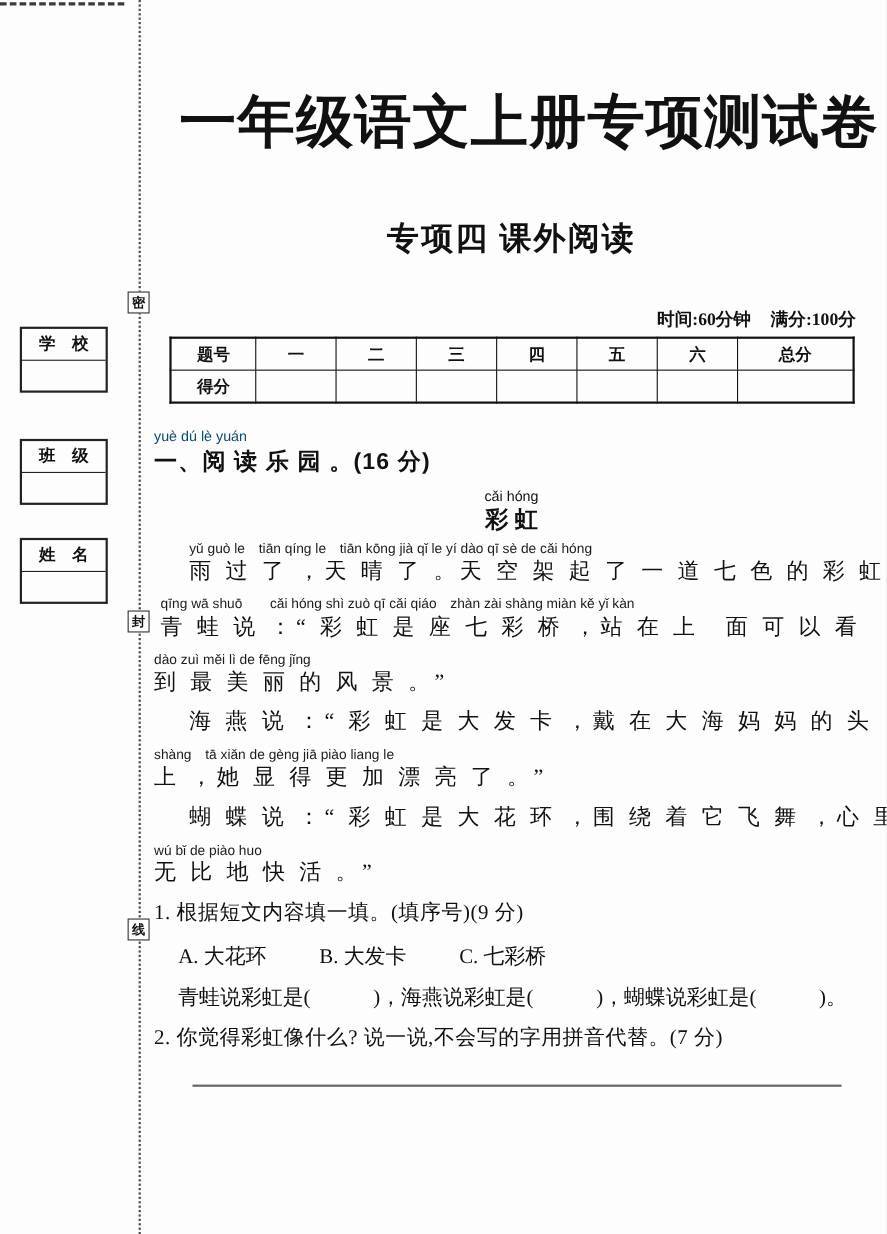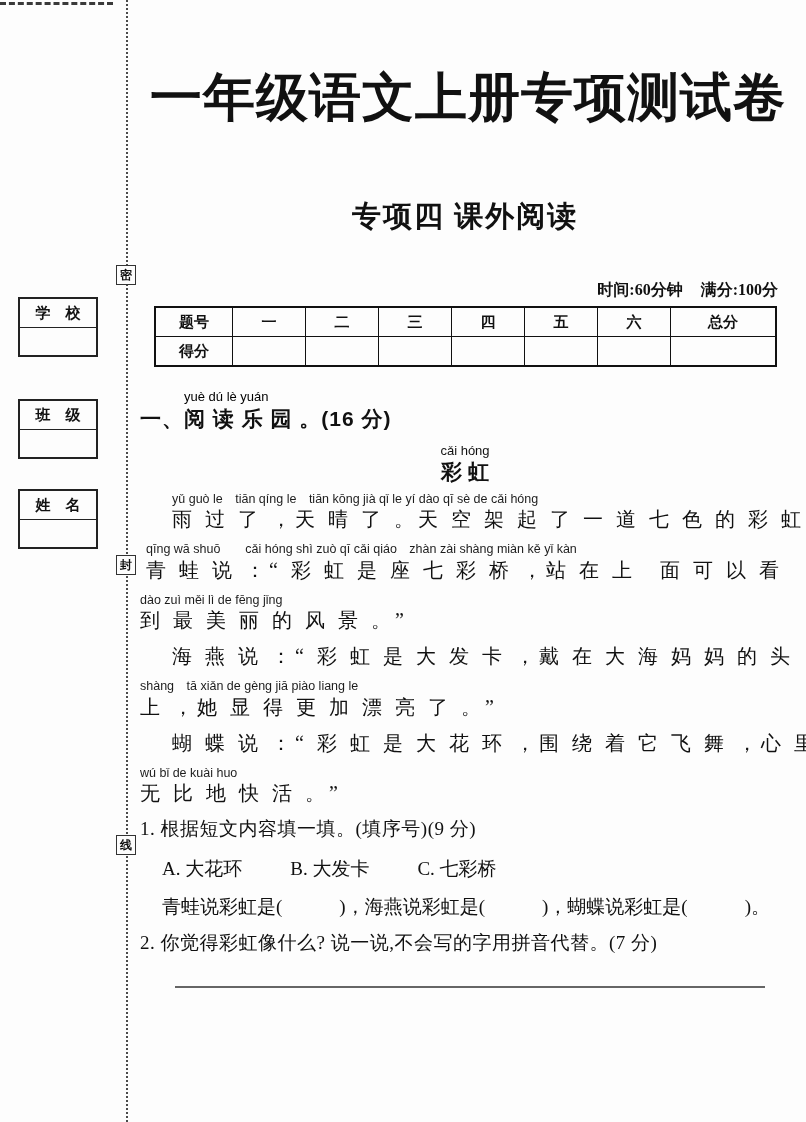--- a/index.html
+++ b/index.html
@@ -18,36 +18,36 @@
   }
   .seal-mark.m0{top:265px}.seal-mark.m1{top:555px}.seal-mark.m2{top:835px}
   
   .info-box{position:absolute;left:18px;width:76px;border:2px solid #222;background:#fdfdfd;}
   .info-box .label{height:28px;border-bottom:1.5px solid #222;font-size:15px;font-weight:bold;
     text-align:center;line-height:28px;white-space:pre;}
   .info-box .blank{height:27px;}
   .info-box.b0{top:297px}.info-box.b1{top:399px}.info-box.b2{top:489px}
   
   .content{position:absolute;left:140px;top:0;width:650px;}
-  .title{position:absolute;top:60px;left:0;width:100%;margin:3px;text-align:center;
+  .title{position:absolute;top:60px;left:0;width:100%;margin:16px;text-align:center;
     font-size:52px;font-weight:900;letter-spacing:1px;white-space:nowrap;}
   .subtitle{position:absolute;top:197px;left:0;width:100%;margin:0;text-align:center;
     font-size:29px;font-weight:bold;letter-spacing:2px;}
   .time-row{position:absolute;top:280px;right:12px;font-size:16px;font-weight:bold;}
   .time-row span{margin-left:18px;}
   
   .score-table{position:absolute;top:306px;left:14px;border-collapse:collapse;border:2.5px solid #111;}
   .score-table td{border:1.5px solid #111;height:28px;text-align:center;
     font-size:15px;font-weight:bold;padding:0;}
   .score-table td.c-label{width:76px;}
   .score-table td.c-num{width:72px;}
   .score-table td.c-total{width:104px;}
   
   .section{position:absolute;top:389px;left:0;width:650px;}
-  .heading-py{margin-left:44px;font-family:"Liberation Sans",sans-serif;font-size:13px;color:#000000;}
+  .heading-py{font-family:"Liberation Sans",sans-serif;font-size:13px;color:#0c4a6e;}
   .heading{font-size:21px;font-weight:bold;margin:1px 0 10px 0;letter-spacing:1px;
     font-family:"Liberation Sans",sans-serif;white-space:pre;}
   .ptitle-py{text-align:center;font-family:"Liberation Sans",sans-serif;font-size:13px;margin-top:4px;}
   .ptitle{text-align:center;font-size:21px;font-weight:bold;margin:0 0 6px 0;
     font-family:"Liberation Sans",sans-serif;white-space:pre;}
   .pline{margin-bottom:9px;}
   .pline .py{font-family:"Liberation Sans",sans-serif;font-size:12.5px;color:#1c1c1c;
     white-space:pre;line-height:1.15;}
   .pline .zh{font-size:20px;letter-spacing:4px;white-space:pre;line-height:1.35;}
   .pline.indent{padding-left:32px;}
@@ -139,21 +139,21 @@
         <div class="zh">海 燕 说 ：“ 彩 虹 是 大 发 卡 ，戴 在 大 海 妈 妈 的 头</div>
       </div>
       <div class="pline">
         <div class="py">shàng　tā xiǎn de gèng jiā piào liang le</div>
         <div class="zh">上 ，她 显 得 更 加 漂 亮 了 。”</div>
       </div>
       <div class="pline indent">
         <div class="zh">蝴 蝶 说 ：“ 彩 虹 是 大 花 环 ，围 绕 着 它 飞 舞 ，心 里</div>
       </div>
       <div class="pline">
-        <div class="py">wú bǐ de kuài huo</div>
+        <div class="py">wú bǐ de piào huo</div>
         <div class="zh">无 比 地 快 活 。”</div>
       </div>
 
       <div class="q">1. 根据短文内容填一填。(填序号)(9 分)</div>
       <div class="options">
         <span>A. 大花环</span>
         <span>B. 大发卡</span>
         <span>C. 七彩桥</span>
       </div>
       <div class="fill">青蛙说彩虹是(　　　)，海燕说彩虹是(　　　)，蝴蝶说彩虹是(　　　)。</div>

